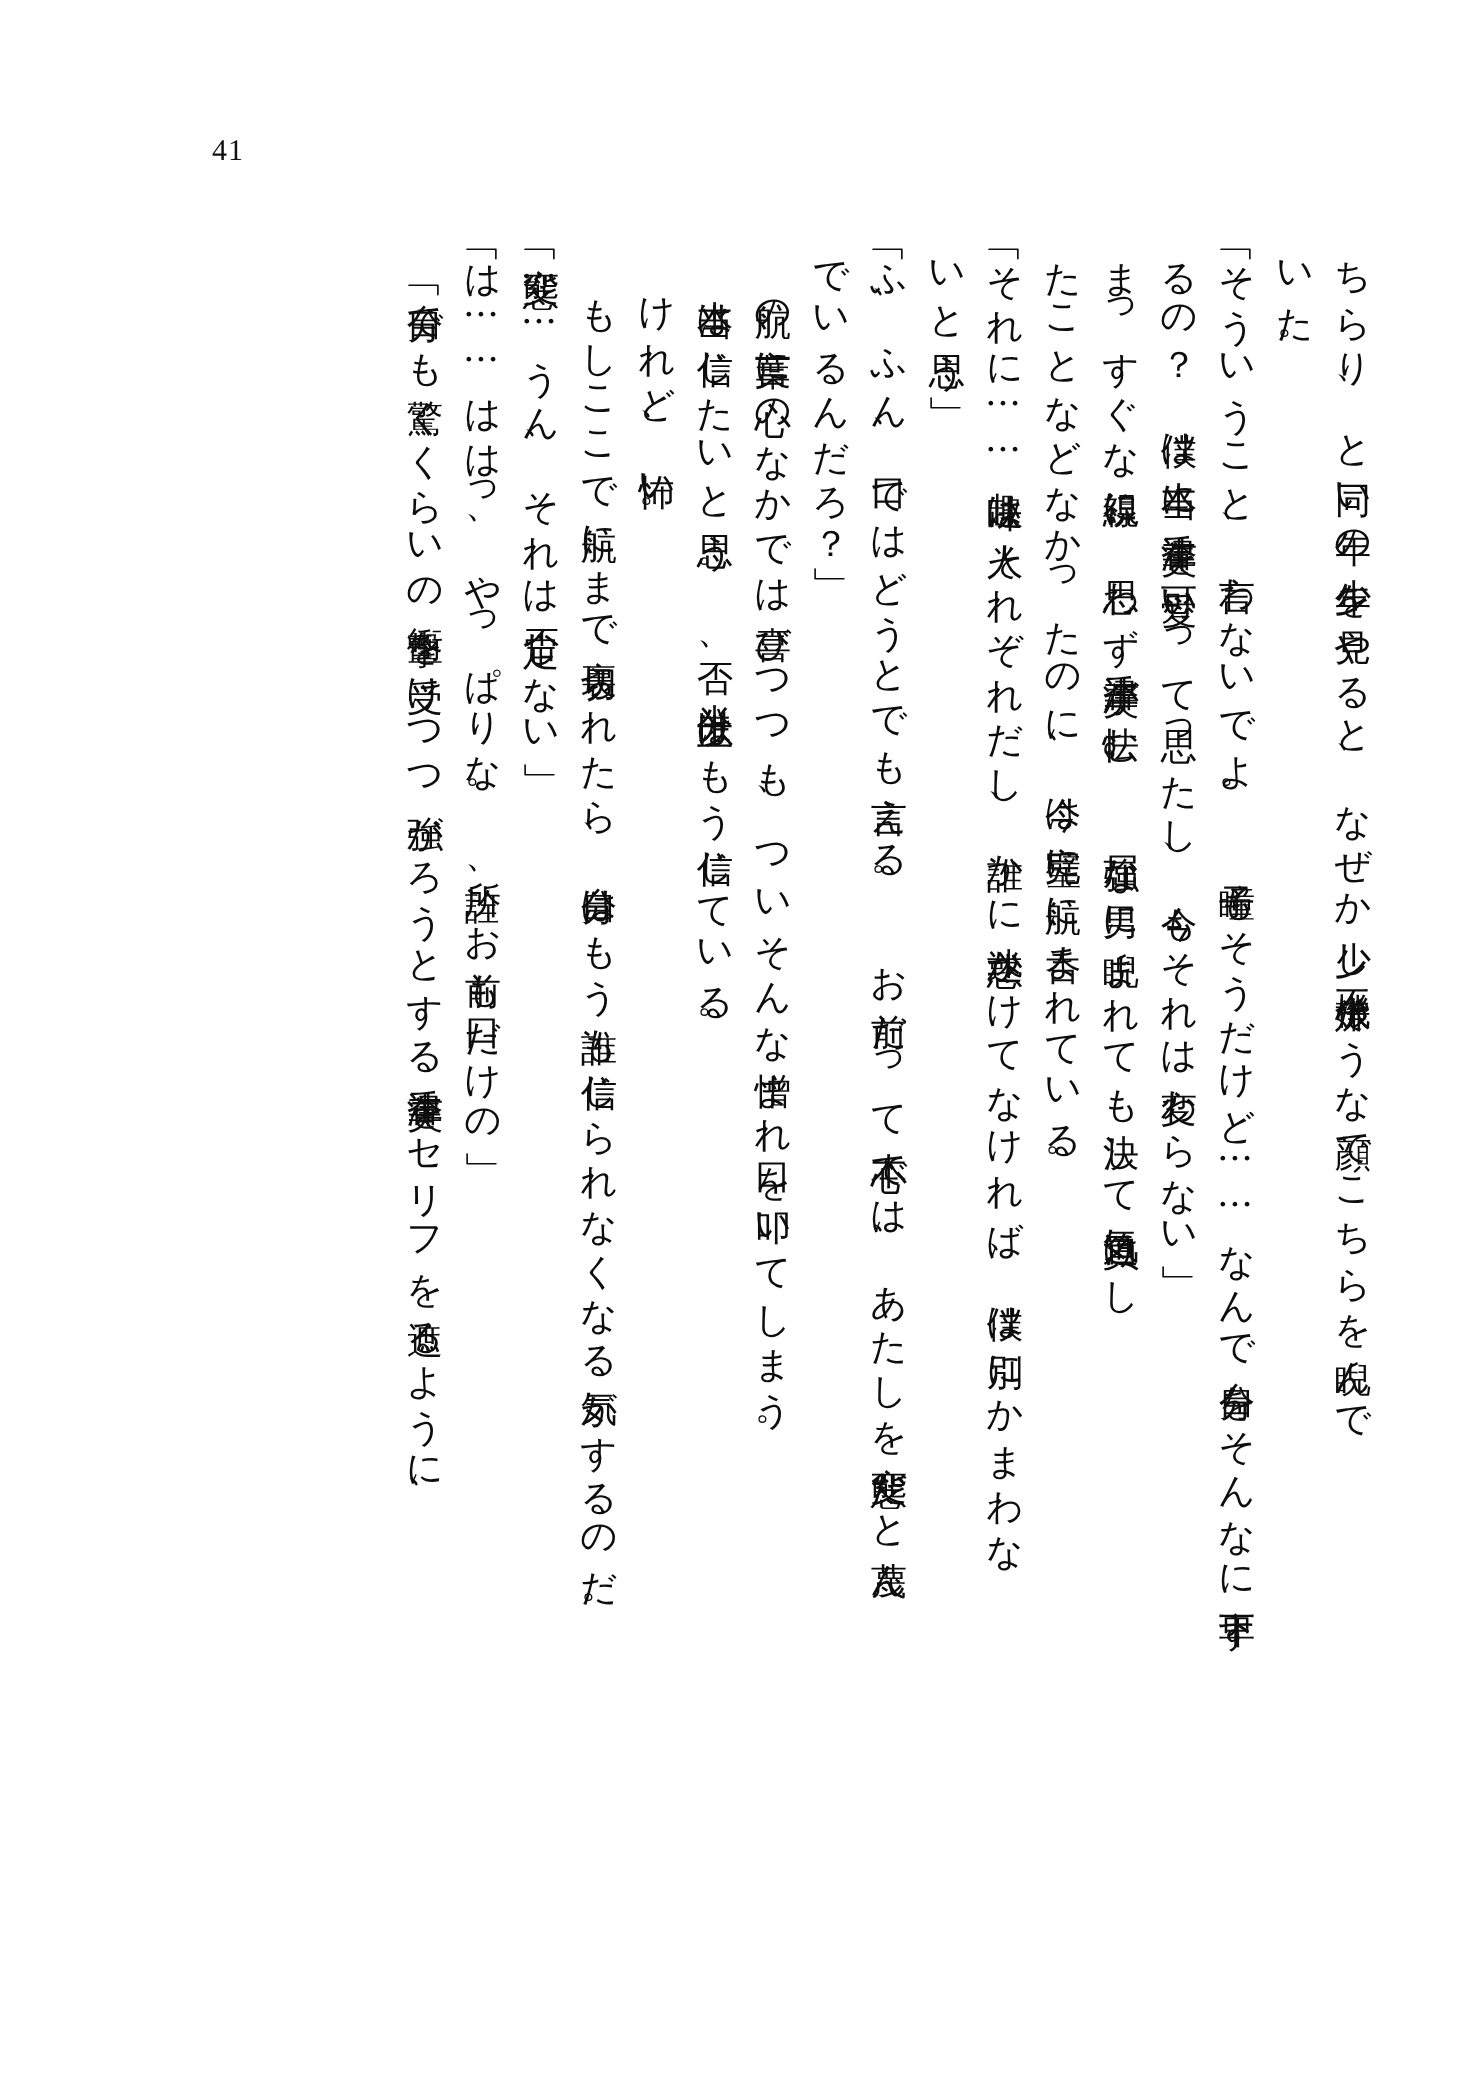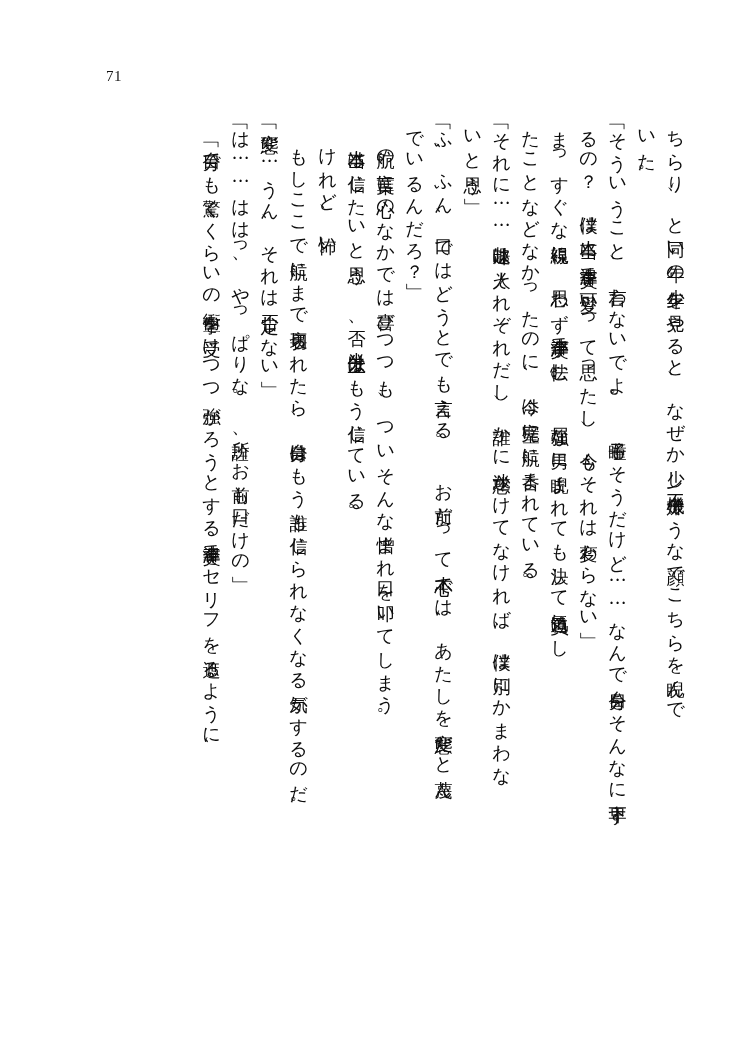--- a/index.html
+++ b/index.html
@@ -50,21 +50,21 @@
     font-weight: 500;
   }
   
   .vline.indent1 { padding-top: 18px; }
 </style>
 </head>
 <body>
 
 <div class="page">
 
-  <div class="page-number">71</div>
+  <div class="page-number">41</div>
 
   <div class="text-block">
     <div class="vline">ちらり、と同い年の少年を見やると、なぜか少し不機嫌そうな顔でこちらを睨んで</div>
     <div class="vline">いた。</div>
     <div class="vline">「そういうこと、言わないでよ。　瞳子もそうだけど……なんで自分をそんなに卑下す</div>
     <div class="vline">るの？　僕は本当に香津美を可愛いって思ったし、今もそれは変わらない」</div>
     <div class="vline">まっすぐな視線に、思わず香津美が怯む。　屈強な男に睨まれても決して気迫負けし</div>
     <div class="vline">たことなどなかったのに、今は完璧に航に呑まれている。</div>
     <div class="vline">「それに……趣味は人それぞれだし、誰かに迷惑かけてなければ、僕は別にかまわな</div>
     <div class="vline">いと思う」</div>

